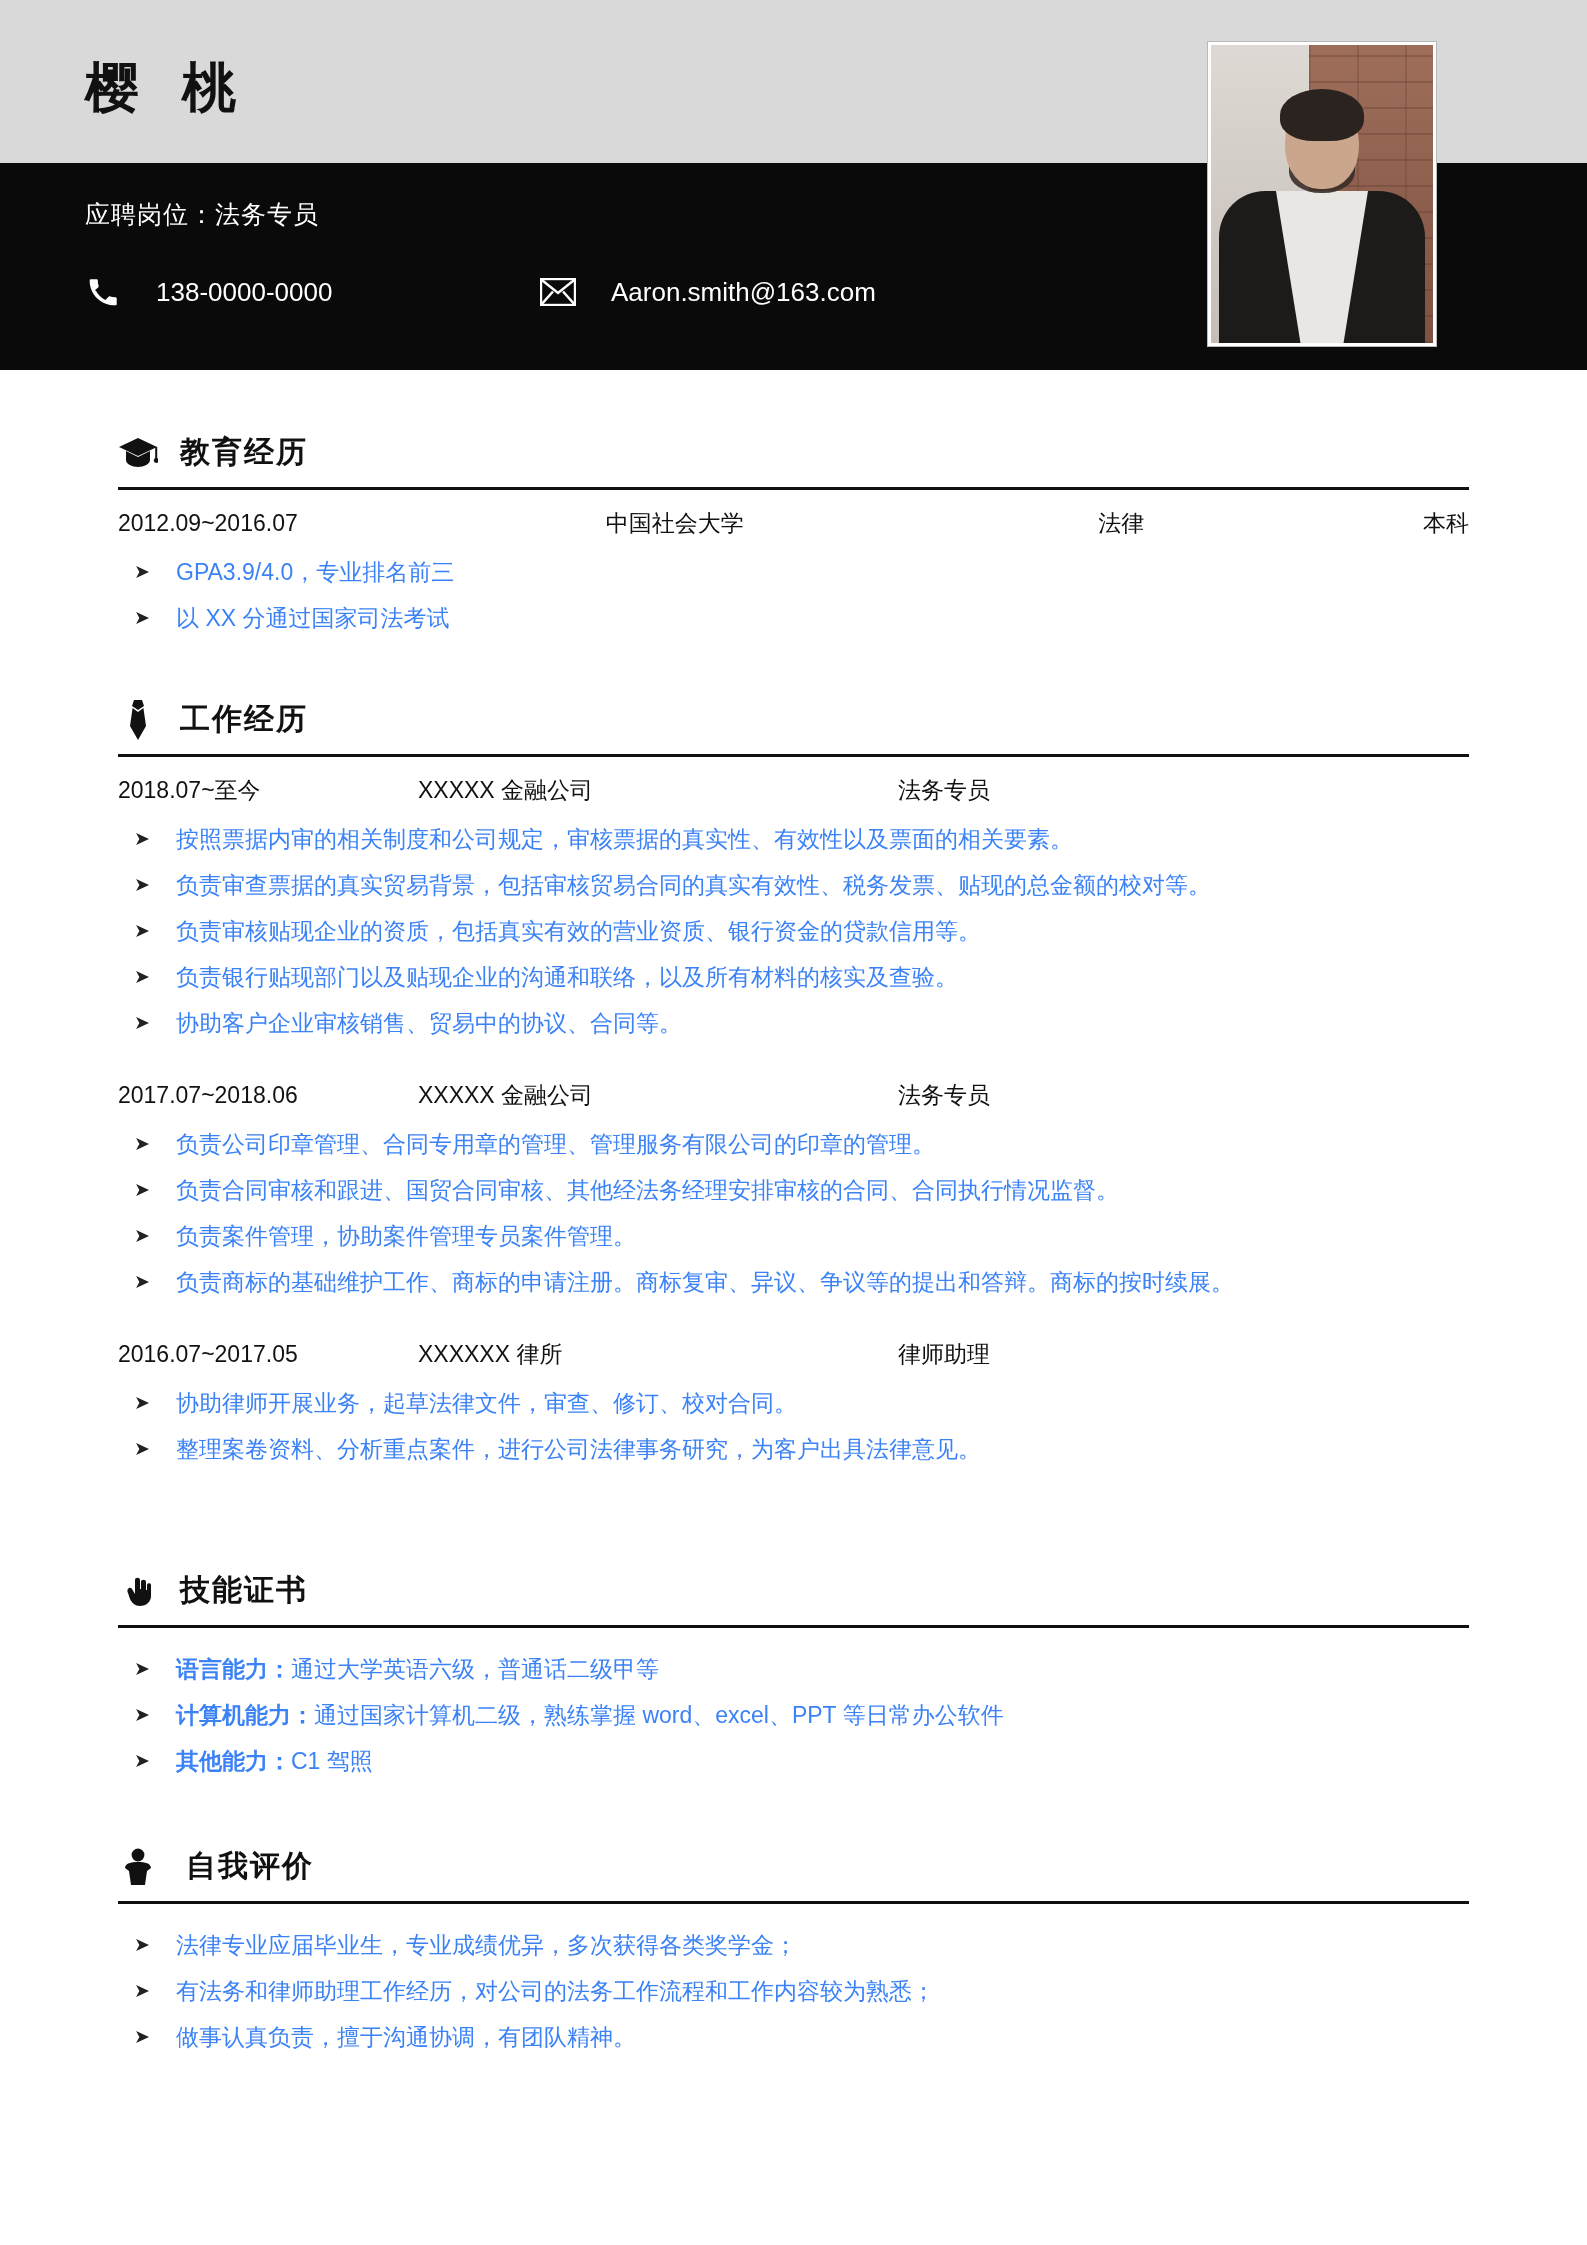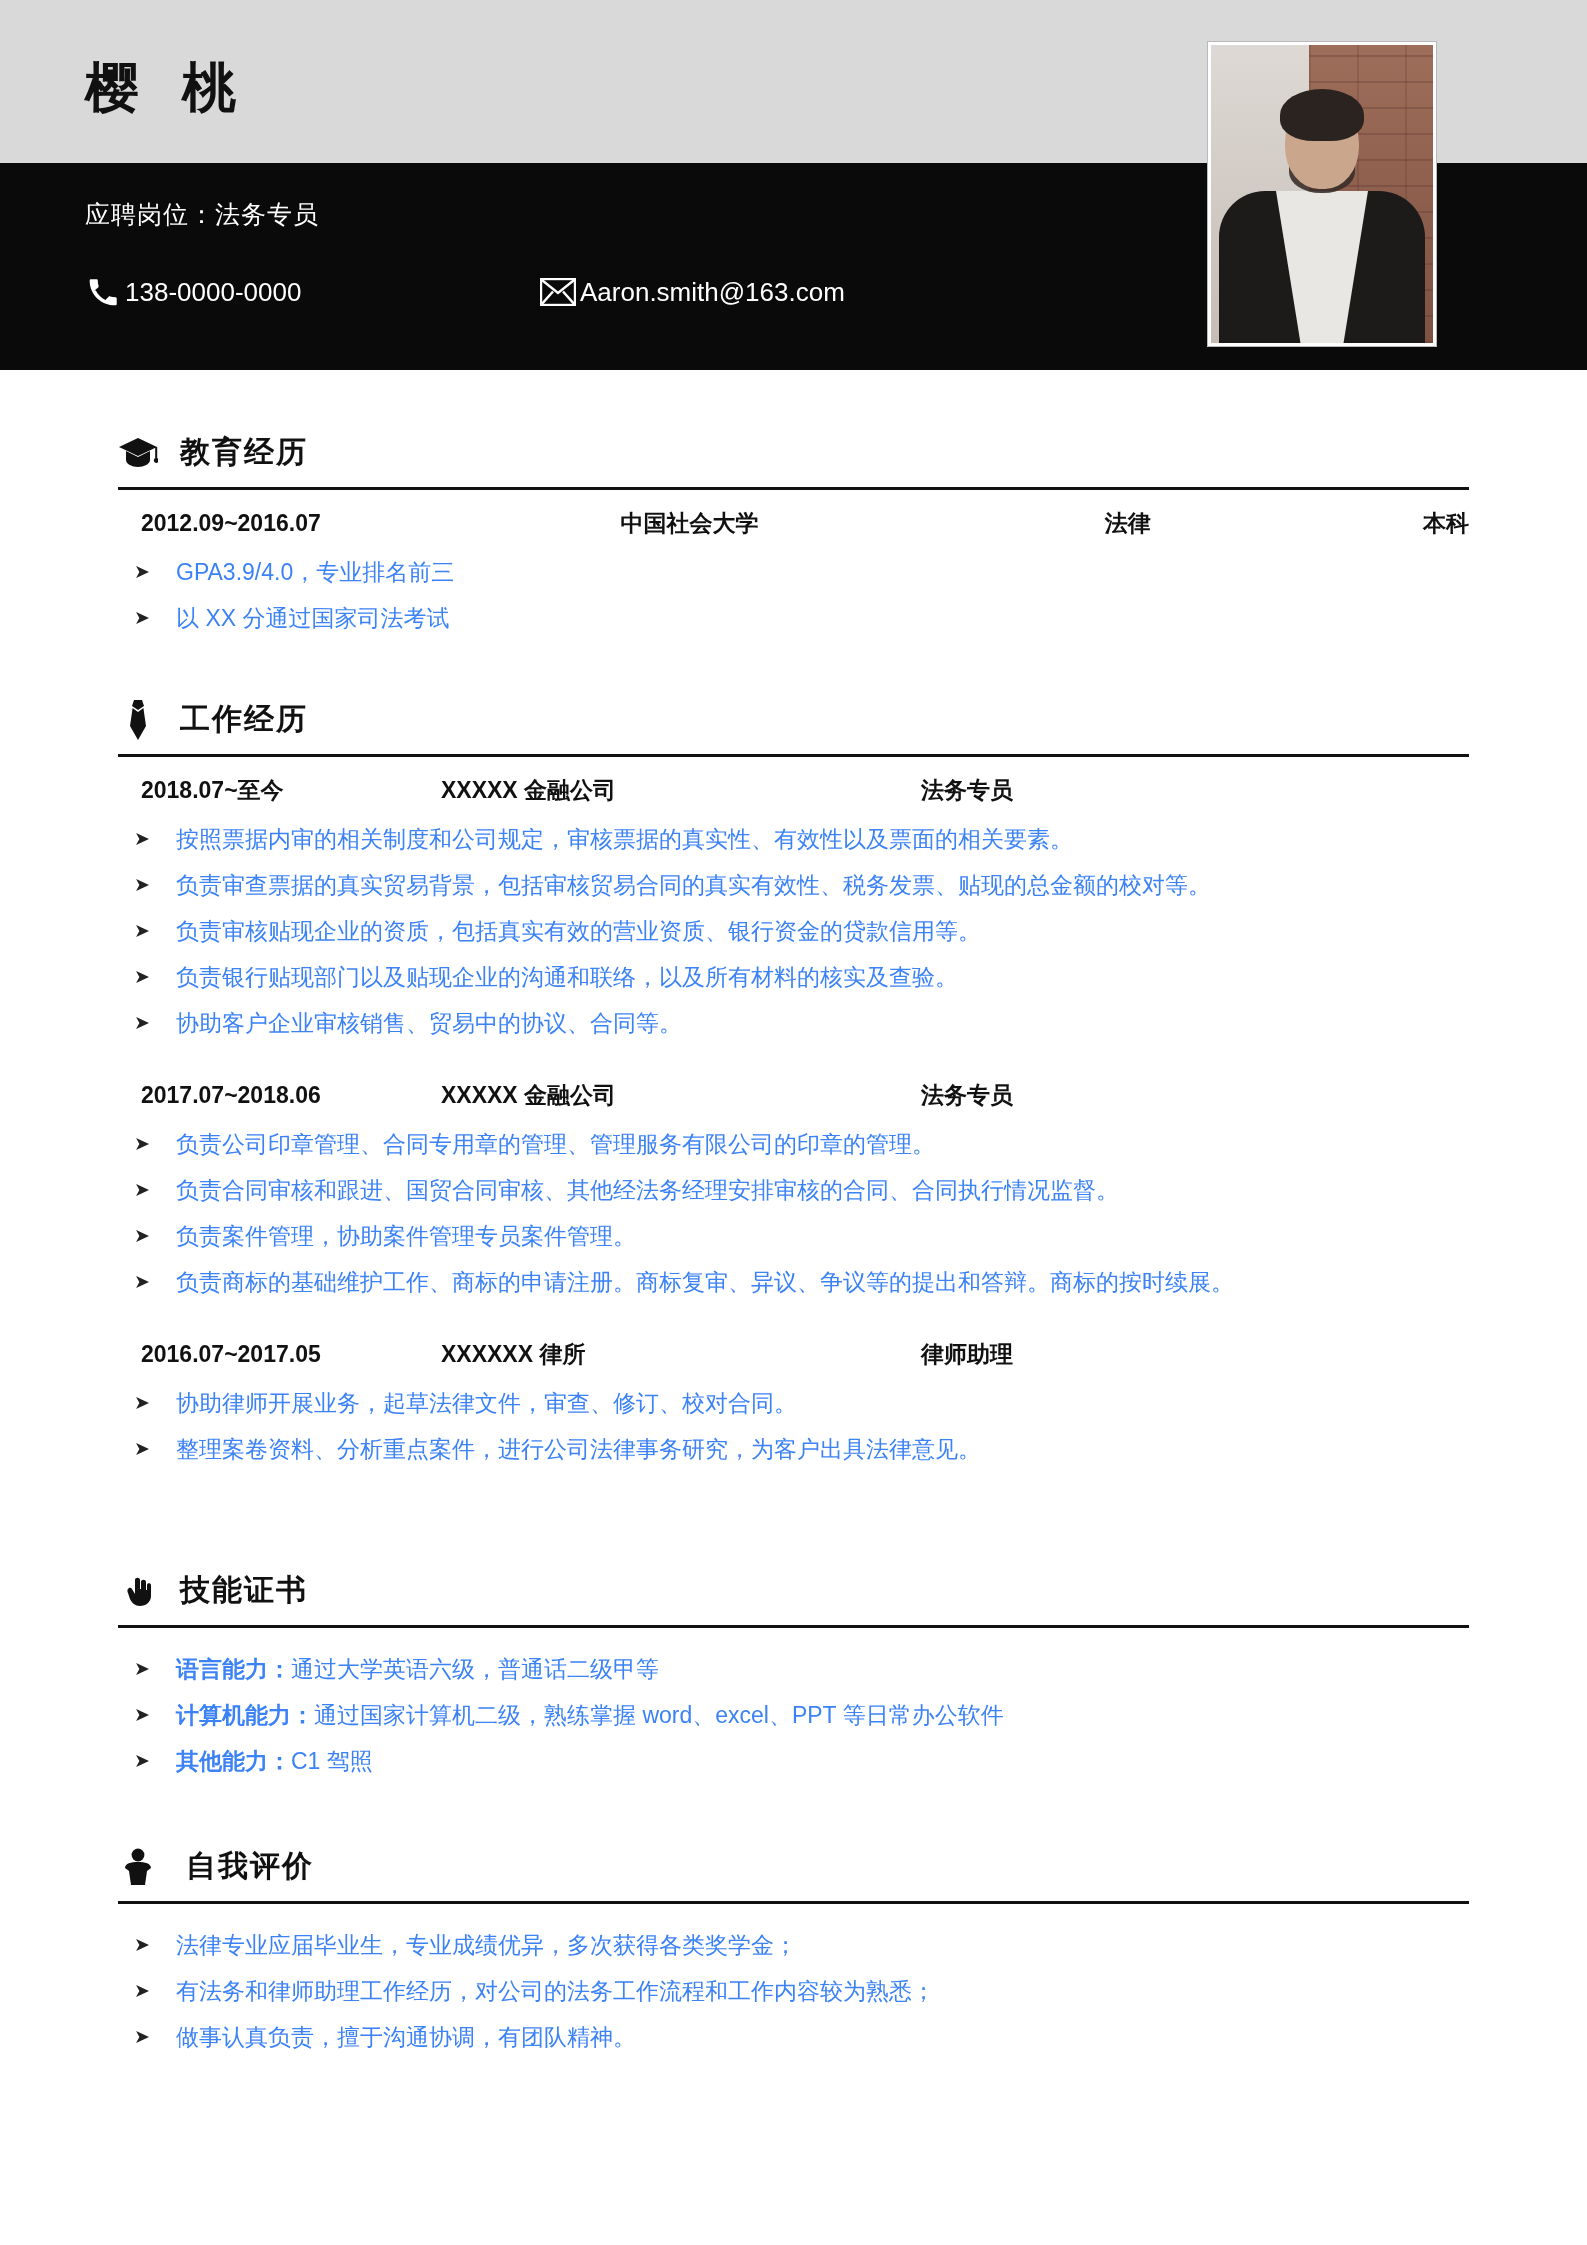--- a/index.html
+++ b/index.html
@@ -61,21 +61,21 @@
     position: absolute;
     left: 85px;
     top: 275px;
     width: 1100px;
     height: 48px;
   }
   .contact-item {
     position: absolute;
     display: flex;
     align-items: center;
-    gap: 4px;
+    gap: 35px;
     color: #ffffff;
     font-size: 26px;
   }
   .contact-phone { left: 0; top: 0; }
   .contact-mail  { left: 455px; top: 0; }
   .contact-icon {
     width: 36px;
     height: 34px;
     display: inline-flex;
     align-items: center;
@@ -204,24 +204,23 @@
   .rule {
     height: 3px;
     background: #111111;
     margin-bottom: 18px;
   }
 
   .entry-row {
     display: flex;
     align-items: baseline;
     font-size: 23px;
-    font-weight: bold;
+    font-weight: normal;
     color: #111111;
     margin-bottom: 10px;
-    margin-left: 23px;
   }
   .entry-date { width: 300px; }
   .entry-org  { width: 480px; }
   .entry-role { width: 290px; }
   .entry-degree { width: 160px; text-align: right; }
 
   .edu-row .entry-date { width: 500px; }
   .edu-row .entry-org { width: 505px; text-align: left; }
   .edu-row .entry-role { width: 280px; text-align: left; }
   .edu-row .entry-degree { width: 100px; text-align: right; }

